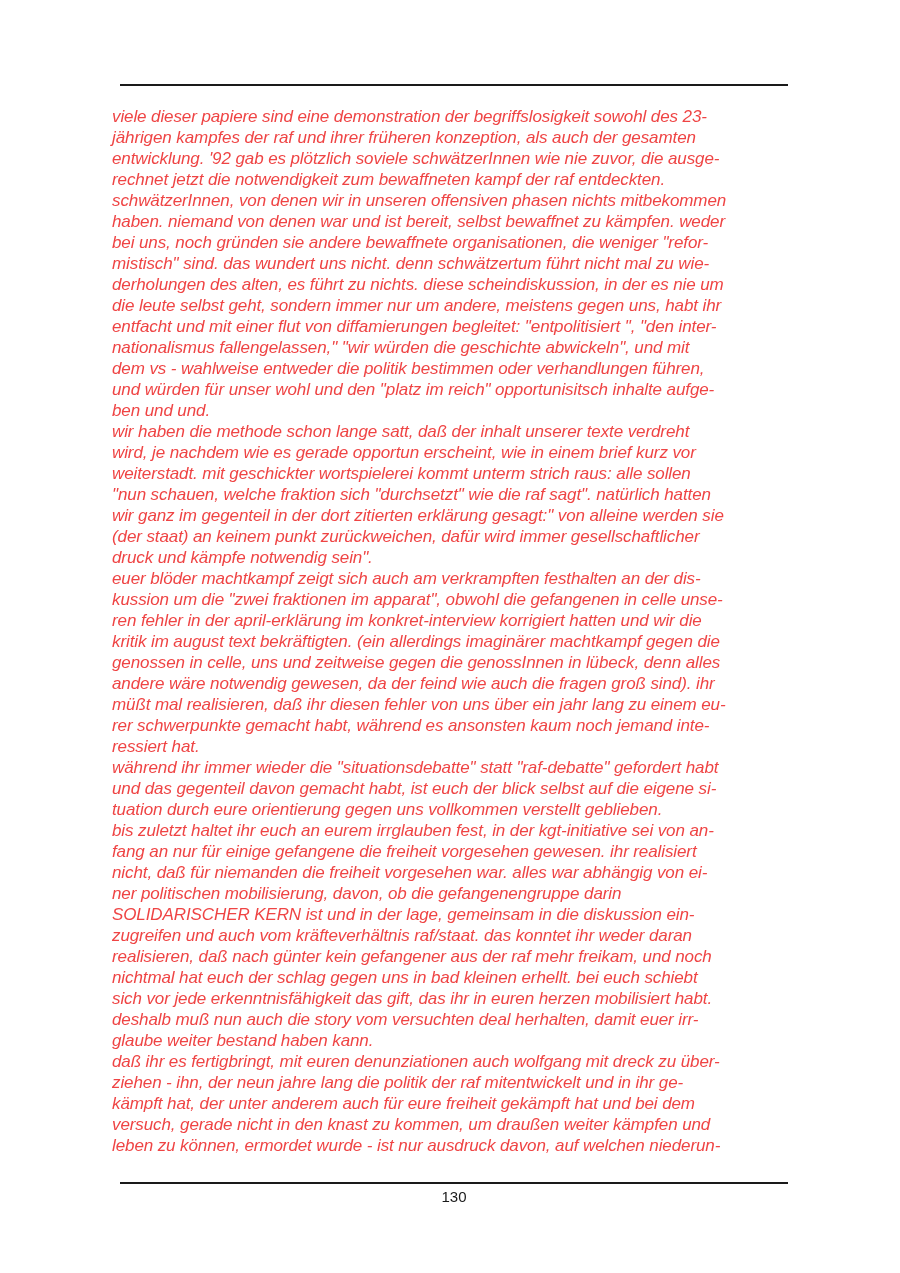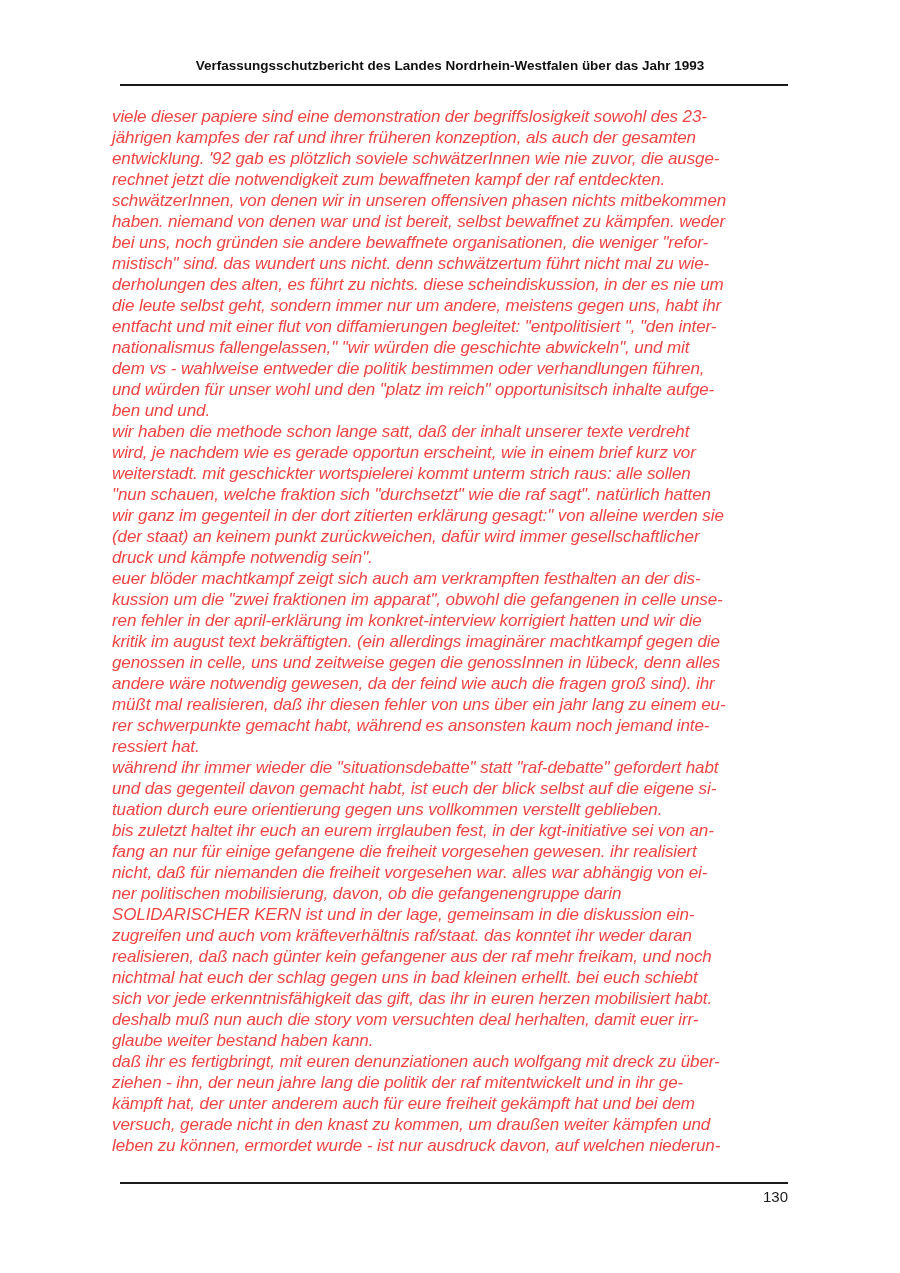--- a/index.html
+++ b/index.html
@@ -54,32 +54,31 @@
     left: 120px;
     width: 668px;
     height: 0;
     border-top: 2px solid #1a1a1a;
   }
   .page-number {
     position: absolute;
     top: 1188px;
     left: 120px;
     width: 668px;
-    text-align: right;
+    text-align: center;
     font-size: 15px;
     line-height: 18px;
     color: #1a1a1a;
   }
 </style>
 </head>
 <body>
 
 <div class="page">
 
-  <div class="header-title">Verfassungsschutzbericht des Landes Nordrhein-Westfalen über das Jahr 1993</div>
 
   <div class="header-rule"></div>
 
   <div class="body-text">viele dieser papiere sind eine demonstration der begriffslosigkeit sowohl des 23-
 jährigen kampfes der raf und ihrer früheren konzeption, als auch der gesamten
 entwicklung. '92 gab es plötzlich soviele schwätzerInnen wie nie zuvor, die ausge-
 rechnet jetzt die notwendigkeit zum bewaffneten kampf der raf entdeckten.
 schwätzerInnen, von denen wir in unseren offensiven phasen nichts mitbekommen
 haben. niemand von denen war und ist bereit, selbst bewaffnet zu kämpfen. weder
 bei uns, noch gründen sie andere bewaffnete organisationen, die weniger "refor-

